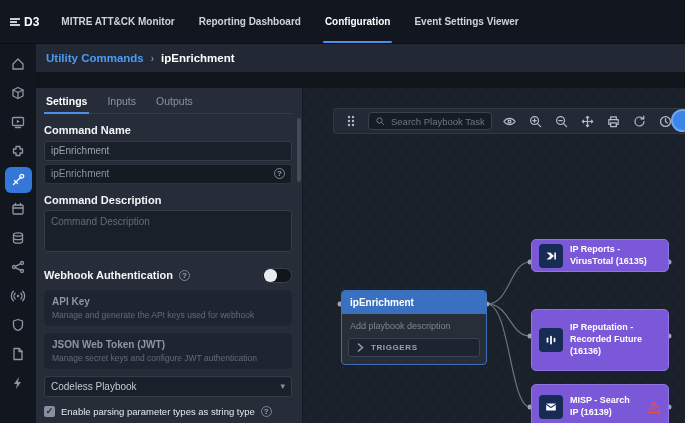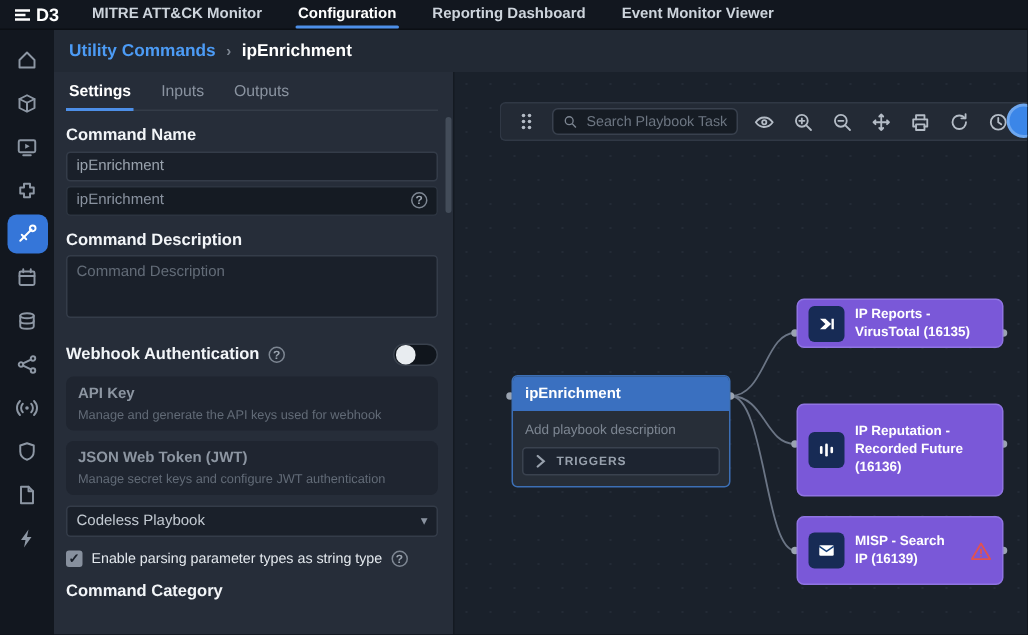--- a/index.html
+++ b/index.html
@@ -1,21 +1,21 @@
 <!DOCTYPE html>
 <html><head>
 <meta charset="utf-8">
 <style>
   * { box-sizing: border-box; margin: 0; padding: 0; }
   html,body { width:685px; height:423px; overflow:hidden; background:#10151c;
     font-family:"Liberation Sans", sans-serif; }
   .app { width:685px; height:423px; display:flex; flex-direction:column; }
 
   
-  .topbar { height:20px; background:#12171f; display:flex; align-items:stretch; flex-shrink:0; border-bottom:1px solid #0b0f14; }
+  .topbar { height:44px; background:#12171f; display:flex; align-items:stretch; flex-shrink:0; border-bottom:1px solid #0b0f14; }
   .logo { display:flex; align-items:center; gap:3px; padding:0 10px 0 9px; color:#fff; font-weight:bold; font-size:12px; }
   .nav-item { display:flex; align-items:center; padding:0 12px; font-size:10px; font-weight:bold; color:#cdd4dc; position:relative; cursor:pointer; white-space:nowrap; }
   .nav-item.active { color:#ffffff; }
   .nav-item.active::after { content:""; position:absolute; left:10px; right:10px; bottom:0; height:2px; background:#4d8fe8; border-radius:2px; }
 
   .main { flex:1; display:flex; min-height:0; }
 
   
   .rail { width:36px; background:#12171f; display:flex; flex-direction:column; align-items:center; padding-top:7px; gap:3px; flex-shrink:0; }
   .rail-item { width:27px; height:26px; border-radius:6px; display:flex; align-items:center; justify-content:center; cursor:pointer; }
@@ -25,21 +25,21 @@
   .rail-item.active svg { stroke:#ffffff; }
 
   .content { flex:1; display:flex; flex-direction:column; min-width:0; }
 
   
   .breadcrumb-bar { height:28px; background:#222934; display:flex; align-items:center; gap:7px; padding:0 10px; font-size:11.5px; font-weight:bold; flex-shrink:0; }
   .bc-parent { color:#4c9bf5; cursor:pointer; }
   .bc-sep { color:#7d8692; font-weight:bold; font-size:10px; }
   .bc-current { color:#ffffff; }
 
-  .workspace { flex:1; display:flex; min-height:0; }
+  .workspace { flex:1; display:flex; min-height:0;margin-top:16px; }
 
   
   .form-panel { width:266px; background:#262d39; flex-shrink:0; padding:2px 10px 0 8px; position:relative; overflow:hidden; }
   .tabs { display:flex; gap:16px; border-bottom:1px solid #343c48; height:24px; align-items:flex-end; }
   .tab { font-size:10.5px; color:#8a93a0; padding:0 2px 6px; position:relative; cursor:pointer; }
   .tab.active { color:#ffffff; font-weight:bold; }
   .tab.active::after { content:""; position:absolute; left:0; right:0; bottom:-1px; height:2px; background:#4d8fe8; }
   .field-label { color:#f2f5f8; font-size:11px; font-weight:bold; margin:10px 0 4px; }
   .text-input { width:100%; background:#1a202a; border:1px solid #343c49; border-radius:3px; height:20px; padding:0 6px; font-size:10px; color:#9aa3ae; font-family:"Liberation Sans",sans-serif; outline:none; }
   .input-sub { margin-top:3px; background:#151b23; border:1px solid #2c3440; border-radius:3px; height:20px; display:flex; align-items:center; padding:0 6px; font-size:10px; color:#8a93a0; }
@@ -104,28 +104,28 @@
             <line x1="1" y1="3" x2="11" y2="3"></line>
             <line x1="1" y1="6" x2="8" y2="6"></line>
             <line x1="1" y1="9" x2="11" y2="9"></line>
           </g>
         </svg>
       <span>D3</span>
     </div>
     <div class="nav-item">
         <span>MITRE ATT&amp;CK Monitor</span>
       </div>
+    <div class="nav-item">
+        <span>Reporting Dashboard</span>
+      </div>
     <div class="nav-item active">
         <span>Configuration</span>
       </div>
     <div class="nav-item">
-        <span>Reporting Dashboard</span>
-      </div>
-    <div class="nav-item">
-        <span>Event Monitor Viewer</span>
+        <span>Event Settings Viewer</span>
       </div>
   </div>
 
   <div class="main">
 
     <div class="rail">
       <div class="rail-item">
           <svg width="16" height="16" viewBox="0 0 16 16">
             <path d="M3 8l5-5 5 5v5H3z"></path>
           </svg>

